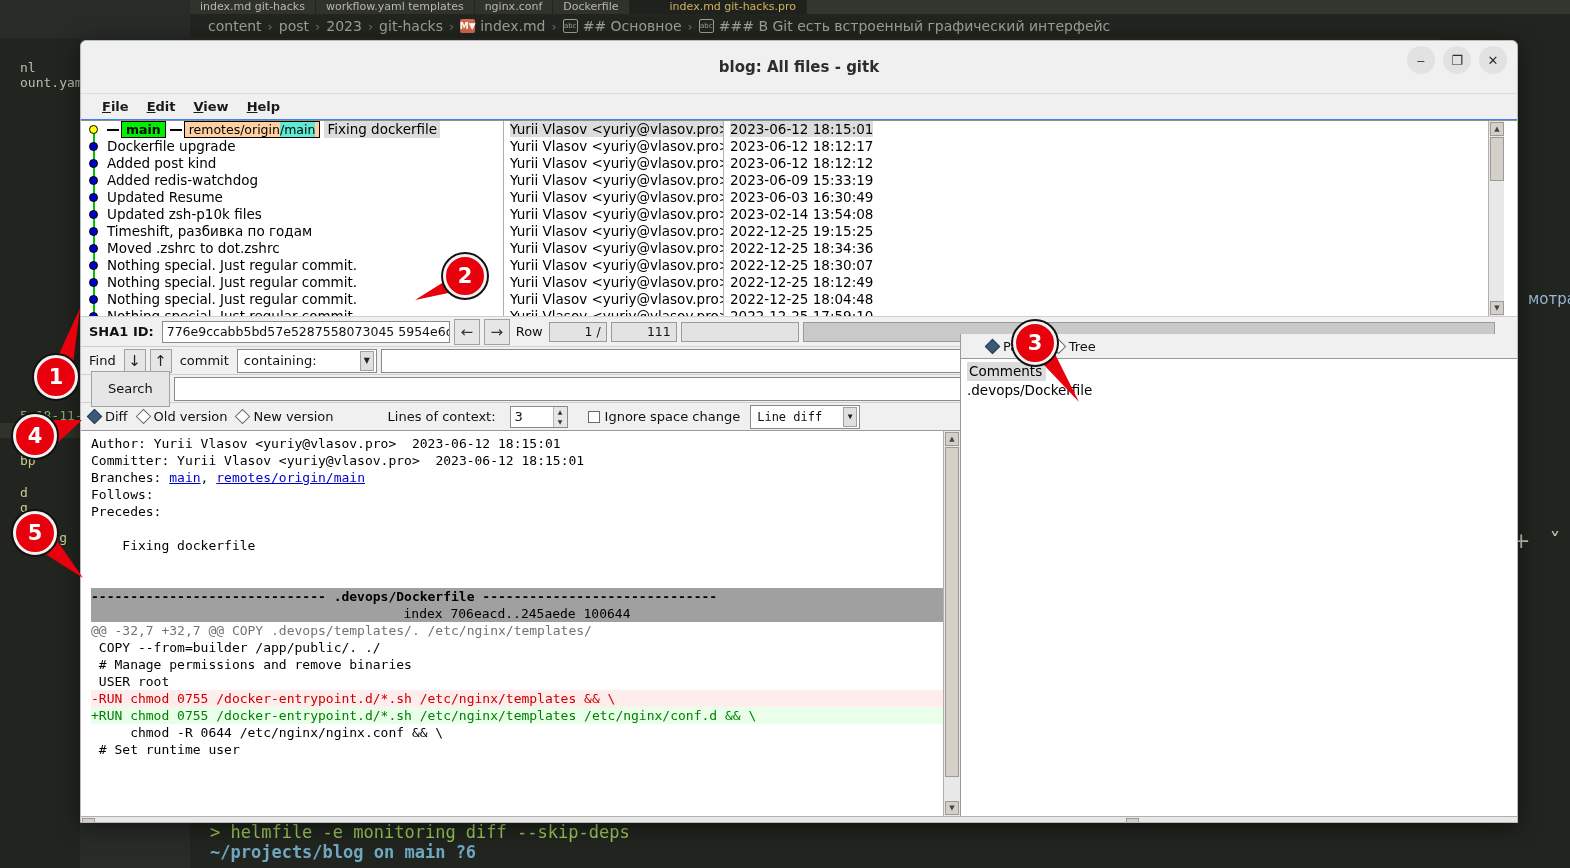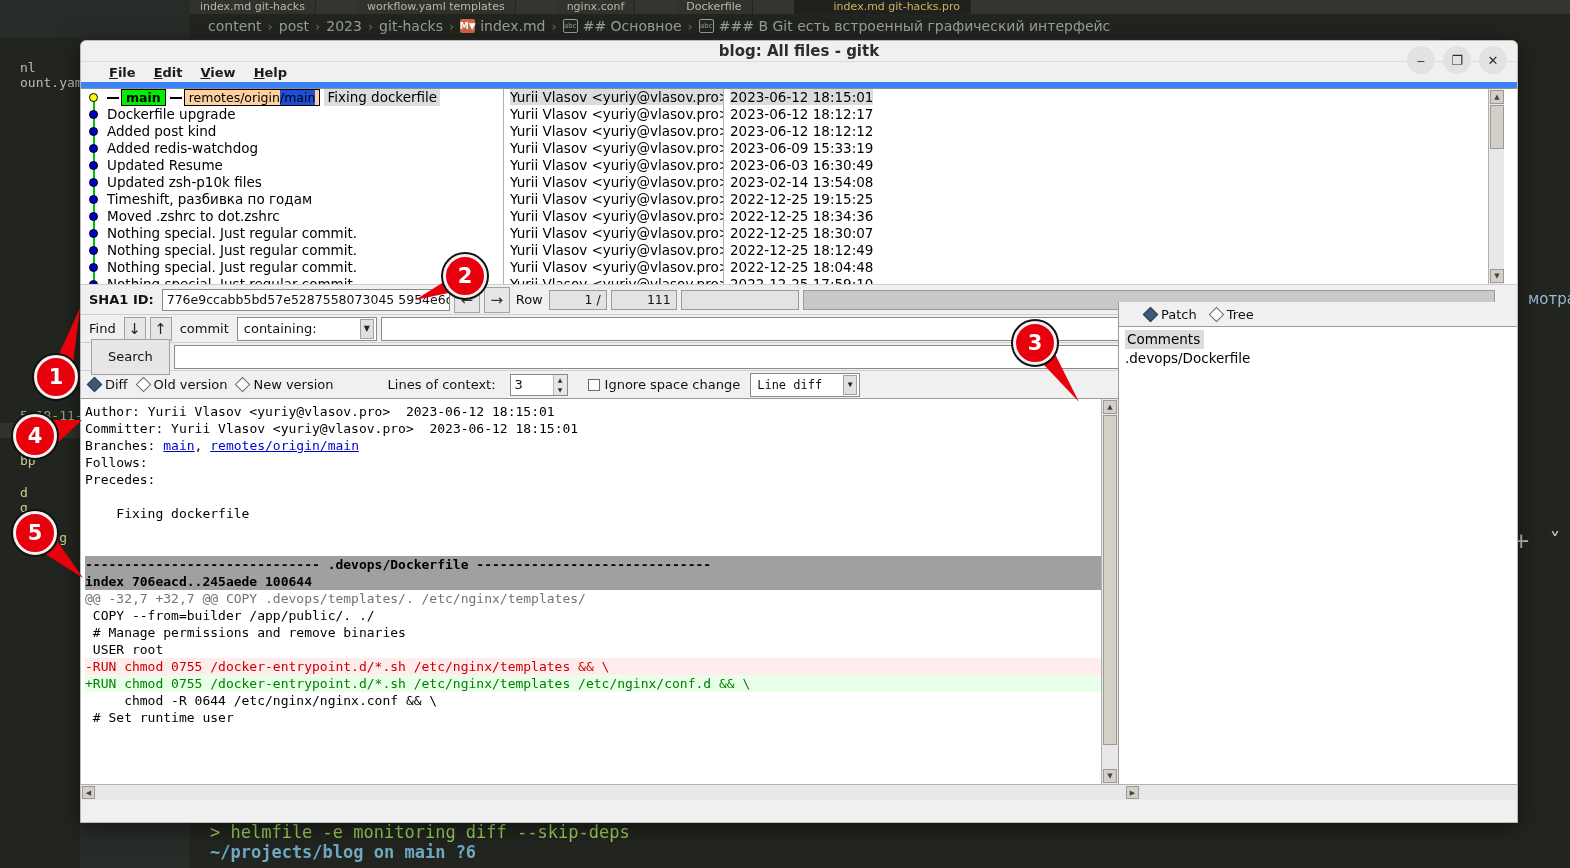--- a/index.html
+++ b/index.html
@@ -15,21 +15,20 @@
   
   .bg-editor {
     position: absolute; inset: 0;
     background: #282c28;
   }
   .bg-tabstrip {
     position: absolute; left: 190px; top: 0; right: 0; height: 14px;
     background: #32362f;
     display: flex;
     overflow: hidden;
-    gap: 41px;
   }
   .bg-tab {
     height: 14px; padding: 0 10px;
     border-right: 1px solid #22251f;
     color: #b8b8a8; font-size: 11px; line-height: 14px;
     white-space: nowrap; overflow: hidden;
     background: #2f332c;
   }
   .bg-tab.active { background: #1f221c; color: #d0b060; padding-left: 40px; }
   .bg-breadcrumb {
@@ -95,39 +94,39 @@
     position: absolute; left: 80px; top: 40px;
     width: 1438px; height: 783px;
     background: #f0f0f0;
     border: 1px solid #b9b9b9;
     border-radius: 6px 6px 0 0;
     box-shadow: 0 4px 22px rgba(0,0,0,.55);
     overflow: hidden;
     font-family: "DejaVu Sans", sans-serif;
   }
   .titlebar {
-    height: 21px; background: #f0f0f0;
+    height: 53px; background: #f0f0f0;
     border-bottom: 1px solid #dcdcdc;
     display: flex; align-items: center; justify-content: center;
     position: relative;
     border-radius: 6px 6px 0 0;
   }
   .title-text { font-size: 15px; font-weight: bold; color: #2d2d2d; }
   .win-btns { position: absolute; right: 10px; top: 5px; display: flex; gap: 8px; }
   .win-btn {
     width: 28px; height: 28px; border-radius: 50%;
     background: #e2e2e2; color: #2d2d2d;
     display: flex; align-items: center; justify-content: center;
     font-size: 13px; cursor: default;
   }
 
   .menubar {
     height: 26px; background: #f0f0f0;
-    display: flex; align-items: center; padding-left: 22px; gap: 6px;
-    border-bottom: 6px solid #3b82f6;
+    display: flex; align-items: center; padding-left: 15px; gap: 6px;
+    border-bottom: 1px solid #3b82f6;
   }
   .menu-item {
     font-size: 13px; color: #1a1a1a; padding: 2px 6px;
     font-weight: 600;
   }
   .menu-item u { text-decoration: underline; }
 
   
   .panes {
     position: relative;
@@ -162,21 +161,21 @@
     position: absolute; left: 12px; top: 0; width: 2px; height: 17px;
     background: #00c000;
   }
   .reftag {
     display: inline-block; padding: 0 4px; margin-right: 4px;
     border: 1px solid #000; font-size: 12.5px; font-weight: bold;
     line-height: 15px; vertical-align: middle;
   }
   .reftag.local { background: #00ef00; }
   .reftag.remote { background: #ffd0a0; font-weight: normal; }
-  .reftag.remote .hl { background: #1d4ed8; }
+  .reftag.remote .hl { background: #5eead4; }
   .connector {
     display: inline-block; width: 12px; height: 2px; background: #000;
     vertical-align: middle; margin-right: 2px;
   }
   .subject-sel { background: #dcdcdc; padding: 0 3px; }
 
   .vscroll {
     position: absolute; right: 0; top: 0; bottom: 0; width: 16px;
     background: #e8e8e8; border-left: 1px solid #b0b0b0;
   }
@@ -258,32 +257,32 @@
   .spin .val { width: 42px; font-size: 13px; padding-left: 4px; line-height: 20px; color: #111; }
   .spin .btns { display: flex; flex-direction: column; width: 14px; border-left: 1px solid #b5b5b5; }
   .spin .btns div {
     flex: 1; background: #e6e6e6; font-size: 6px; color: #333;
     display: flex; align-items: center; justify-content: center;
   }
 
   
   .detailwrap { position: relative; display: flex; }
   .detail {
-    width: 1020px; height: 386px; background: #fff;
+    width: 862px; height: 386px; background: #fff;
     font-family: "DejaVu Sans Mono", monospace;
     font-size: 13px; line-height: 17px;
-    color: #000; overflow: hidden; padding: 4px 0 0 4px;
+    color: #000; overflow: hidden; padding: 4px 0 0 10px;
     border-top: 1px solid #9a9a9a;
   }
   .detail .lnk { color: #0000cc; text-decoration: underline; }
   .filehdr {
     background: #a0a0a0; color: #000; font-weight: bold;
     white-space: pre;
   }
-  .idxline { font-weight: bold; }
+  .idxline { font-weight: normal; text-align: center; }
   .hunk { color: #737373; }
   .del { background: #ffecec; color: #cc0000; }
   .add { background: #eaffea; color: #008000; }
   .pre { white-space: pre; }
 
   .detail-scroll {
     width: 17px; background: #e8e8e8;
     border-left: 1px solid #b0b0b0; border-top: 1px solid #9a9a9a;
     position: relative;
   }

